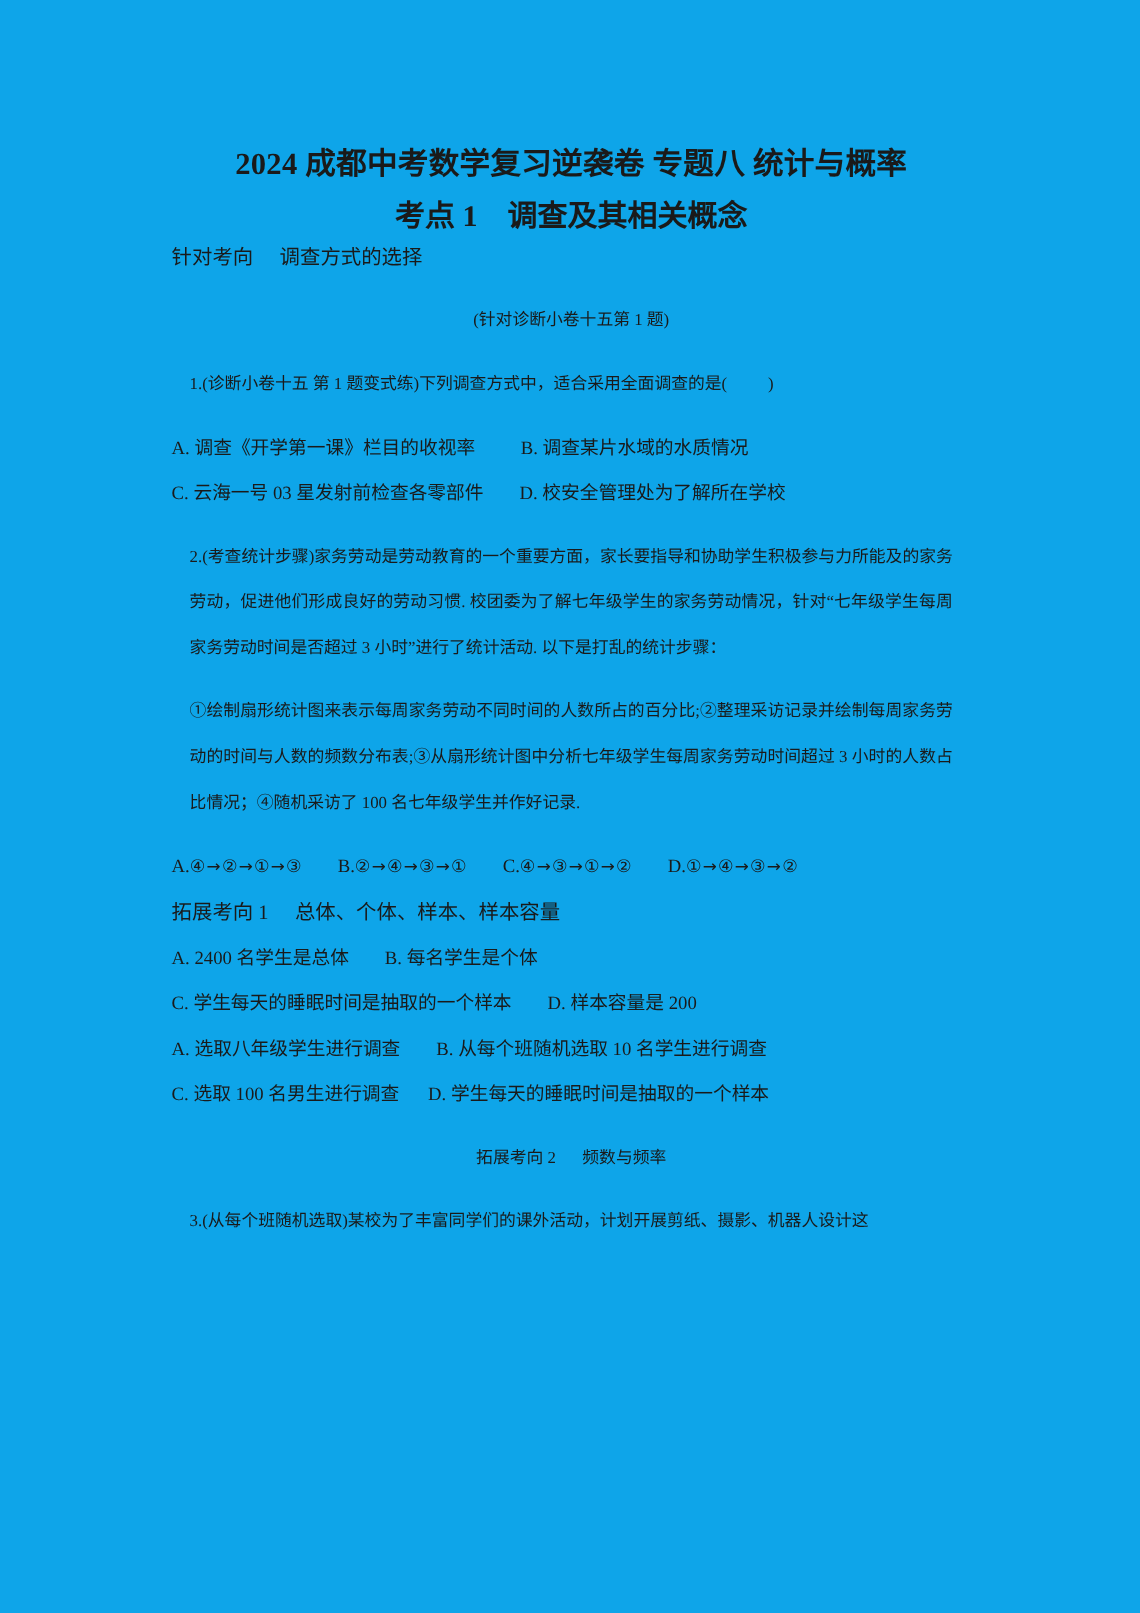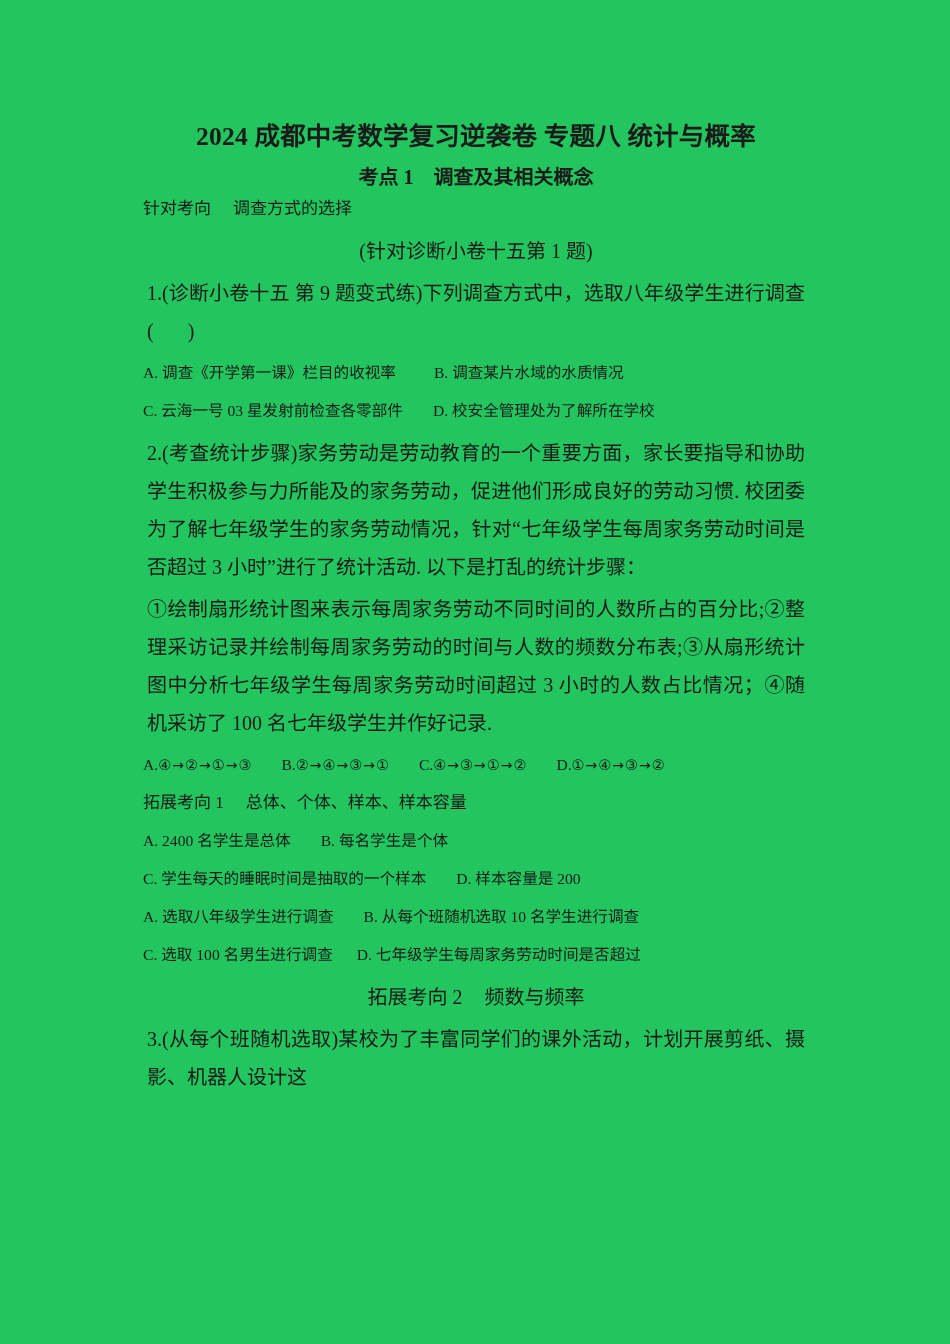--- a/index.html
+++ b/index.html
@@ -15,55 +15,55 @@
     color: #1a1a1a;
     -webkit-font-smoothing: antialiased;
   }
   .page {
     position: relative;
     width: 950px;
     height: 1344px;
     box-sizing: border-box;
     padding: 0;
     overflow: hidden;
-    background: #22c55e;
+    background: #0ea5e9;
   }
   .content {
     position: absolute;
     left: 143px;
     top: 0;
     width: 666px;
   }
 
   
   .doc-title {
     font-size: 25.5px;
     font-weight: bold;
     letter-spacing: 0.2px;
     text-align: center;
     margin: 0;
     padding-top: 122px;
     line-height: 1.18;
     white-space: nowrap;
   }
   .doc-subtitle {
-    font-size: 20px;
+    font-size: 25px;
     font-weight: bold;
     text-align: center;
     margin: 0;
     padding-top: 14px;
     line-height: 1.18;
     white-space: pre;
   }
 
   
   .para {
-    font-size: 20px;
+    font-size: 14px;
     line-height: 38px;
-    margin: 4px;
+    margin: 15px;
     text-align: justify;
     text-justify: inter-ideograph;
     word-break: break-all;
   }
   .para.center { text-align: center; }
   .blank { display: inline-block; width: 34px; }
 
   .opt-row {
     font-size: 15.6px;
     line-height: 38px;
@@ -104,21 +104,21 @@
     <h1 class="doc-title">2024 成都中考数学复习逆袭卷 专题八 统计与概率</h1>
     <h2 class="doc-subtitle">考点 1    调查及其相关概念</h2>
 
     <p class="heading-line first-block">
       <span>针对考向</span><span class="heading-gap"></span><span>调查方式的选择</span>
     </p>
 
     <p class="para center">(针对诊断小卷十五第 1 题)</p>
 
     <p class="para">
-      <span>1.</span><span>(诊断小卷十五  第 9 题变式练)</span><span>下列调查方式中，选取八年级学生进行调查(</span><span class="blank"></span><span>)</span>
+      <span>1.</span><span>(诊断小卷十五  第 1 题变式练)</span><span>下列调查方式中，适合采用全面调查的是(</span><span class="blank"></span><span>)</span>
     </p>
 
     <p class="opt-row">
       <span>A. 调查《开学第一课》栏目的收视率</span><span class="opt-gap-lg"></span><span>B. 调查某片水域的水质情况</span>
     </p>
     <p class="opt-row">
       <span>C. 云海一号 03 星发射前检查各零部件</span><span class="opt-gap-md"></span><span>D. 校安全管理处为了解所在学校</span>
     </p>
 
     <p class="para">
@@ -142,21 +142,21 @@
     </p>
     <p class="opt-row">
       <span>C. 学生每天的睡眠时间是抽取的一个样本</span><span class="opt-gap-md"></span><span>D. 样本容量是 200</span>
     </p>
 
 
     <p class="opt-row">
       <span>A. 选取八年级学生进行调查</span><span class="opt-gap-md"></span><span>B. 从每个班随机选取 10 名学生进行调查</span>
     </p>
     <p class="opt-row">
-      <span>C. 选取 100 名男生进行调查</span><span class="opt-gap-sm"></span><span>D. 七年级学生每周家务劳动时间是否超过</span>
+      <span>C. 选取 100 名男生进行调查</span><span class="opt-gap-sm"></span><span>D. 学生每天的睡眠时间是抽取的一个样本</span>
     </p>
 
     <p class="para center">
       <span>拓展考向 2</span><span class="heading-gap"></span><span>频数与频率</span>
     </p>
 
     <p class="para">
       <span>3.</span><span>(从每个班随机选取)</span><span>某校为了丰富同学们的课外活动，计划开展剪纸、摄影、机器人设计这</span>
     </p>
 

